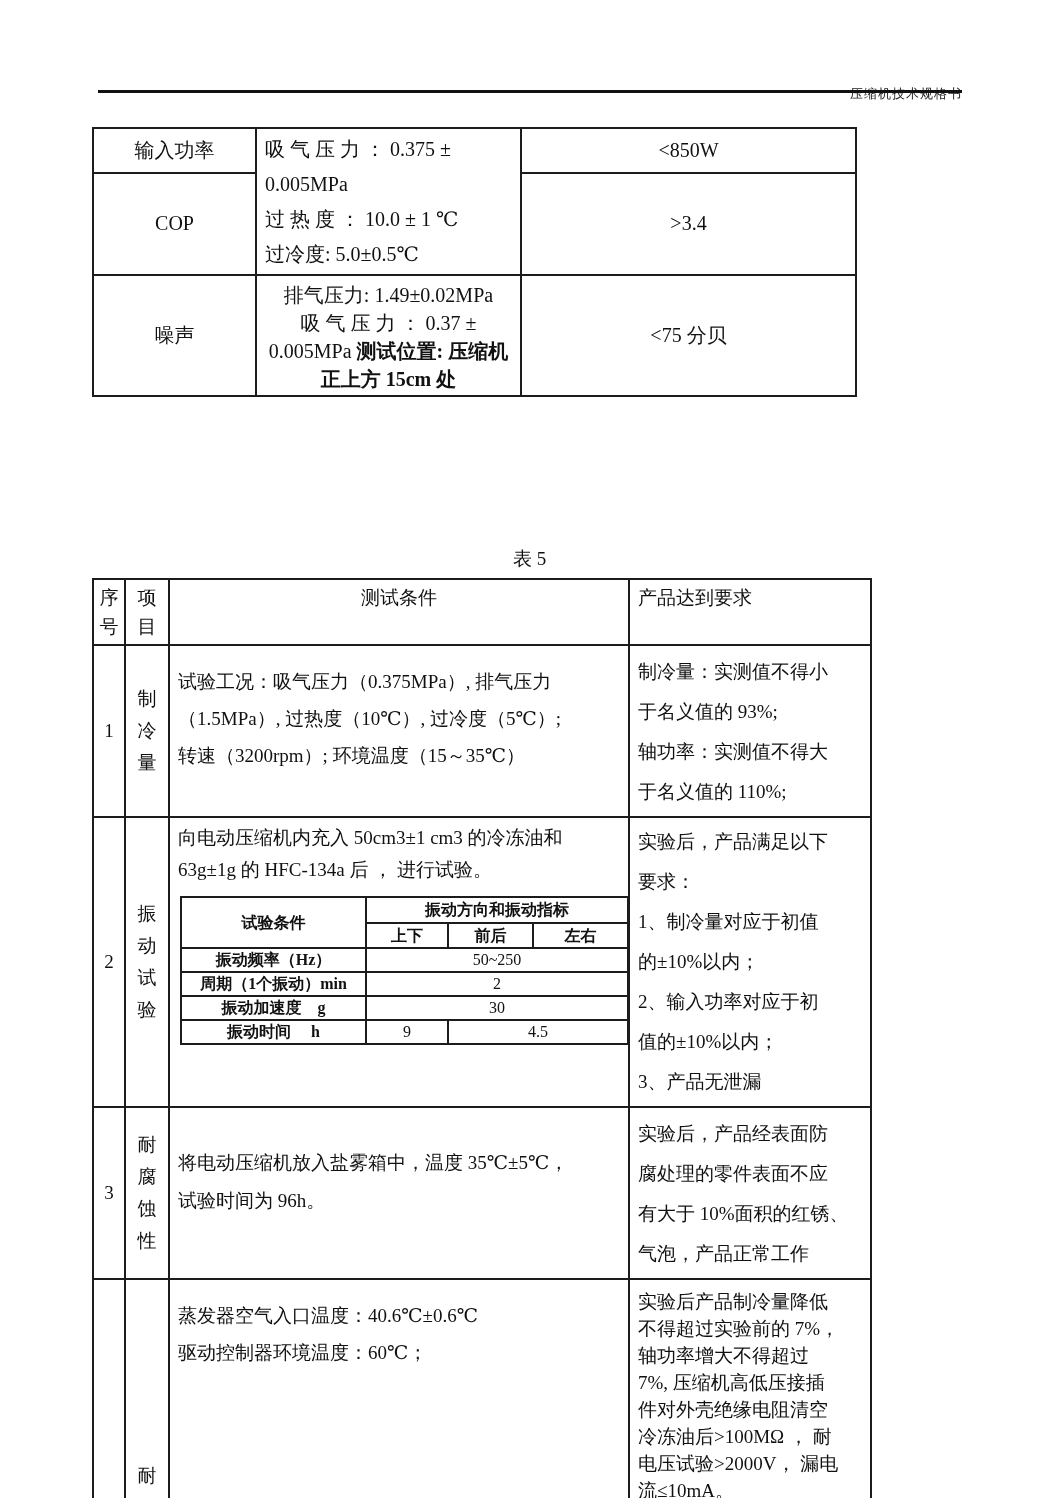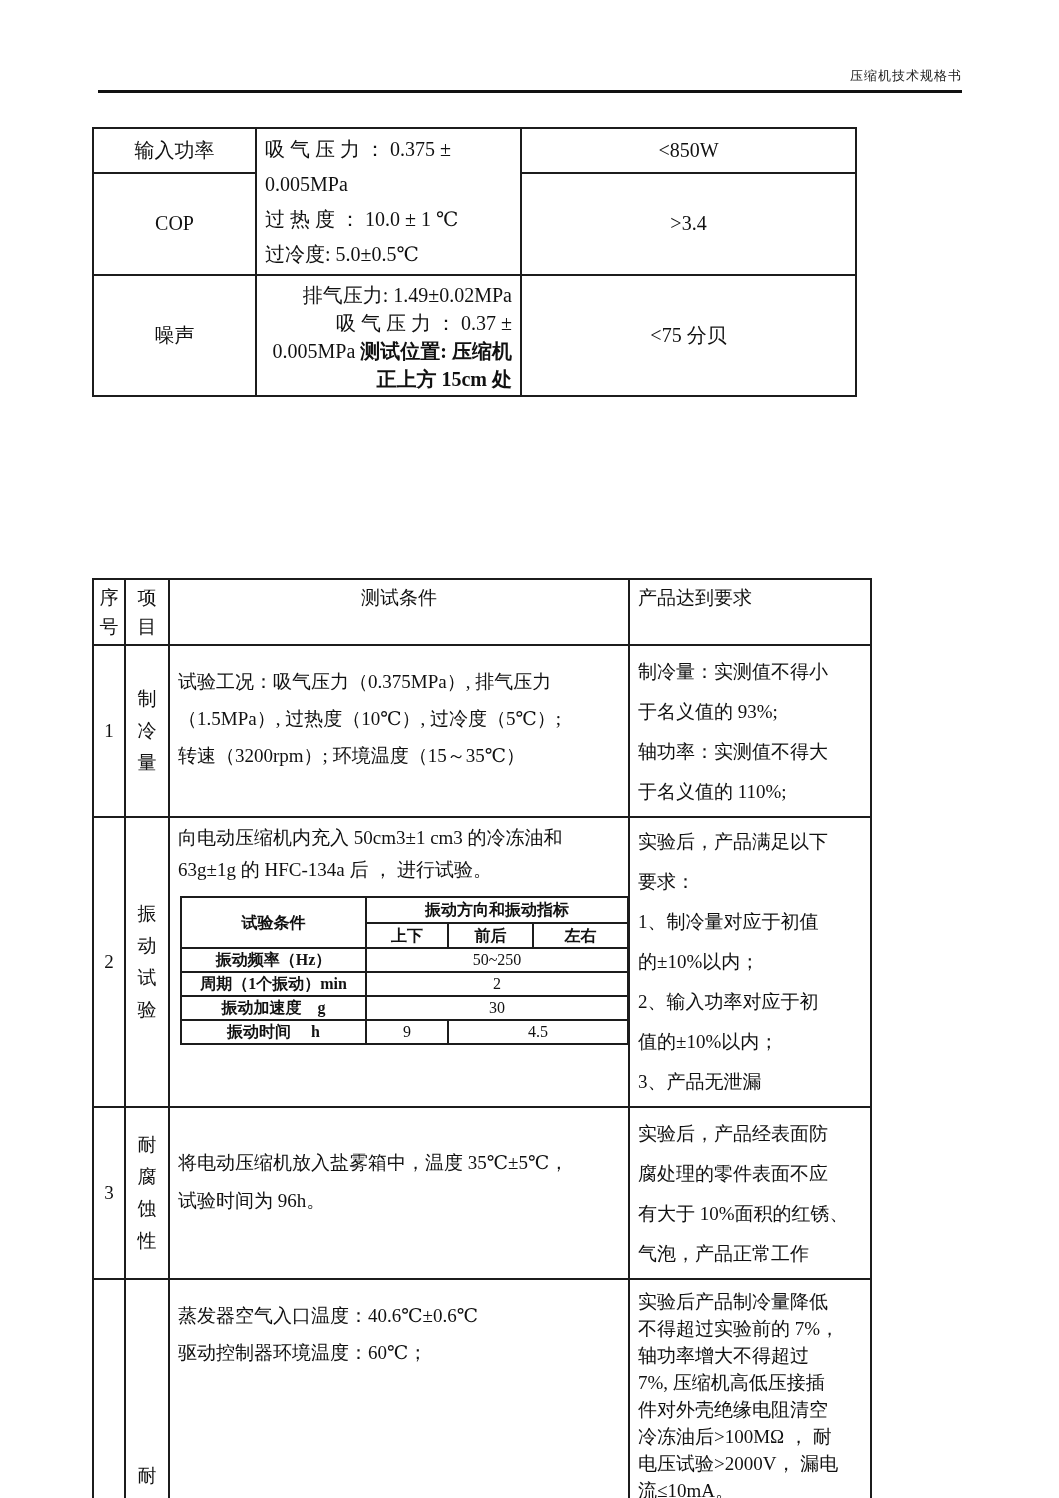--- a/index.html
+++ b/index.html
@@ -1,32 +1,32 @@
 <!DOCTYPE html>
 <html><head>
 <meta charset="utf-8">
 <style>
   html,body{margin:0;padding:0;background:#ffffff;}
   body{font-family:"Liberation Serif","DejaVu Serif",serif;color:#111;}
   .page{position:relative;width:1059px;height:1498px;background:#fff;overflow:hidden;}
 
-  .doc-title{position:absolute;top:67px;right:97px;font-size:13px;letter-spacing:1px;color:#222;}
+  .doc-title{position:absolute;top:85px;right:97px;font-size:13px;letter-spacing:1px;color:#222;}
   .header-rule{position:absolute;top:90px;left:98px;width:864px;height:3px;background:#111;}
 
   table{border-collapse:collapse;table-layout:fixed;}
   td{border:2px solid #1c1c1c;overflow:hidden;}
   .ml{white-space:pre-line;}
 
   
   .spec{position:absolute;left:92px;top:127px;width:763px;font-size:20px;}
   .spec td{padding:2px 8px;}
   .spec .lab{text-align:center;vertical-align:middle;}
   .spec .req{text-align:center;vertical-align:middle;}
   .spec .cond{text-align:left;vertical-align:top;line-height:35px;padding-top:3px;}
-  .spec .cond2{text-align:right;vertical-align:top;line-height:28px;padding-top:5px;}
+  .spec .cond2{text-align:center;vertical-align:top;line-height:28px;padding-top:5px;}
   .spec .cond2 .b{font-weight:bold;}
 
   
   .t5caption{position:absolute;top:546px;left:0;width:1059px;text-align:center;font-size:19px;}
   .t5{position:absolute;left:92px;top:578px;width:778px;font-size:19px;}
   .t5 td{padding:4px 8px;vertical-align:top;}
   .t5 .hno,.t5 .hitem{text-align:center;line-height:29px;padding:3px 2px;}
   .t5 .hcond{text-align:center;padding-top:5px;}
   .t5 .hreq{text-align:left;padding-top:5px;border-radius:16px;}
   .t5 .no{text-align:center;vertical-align:middle;padding:2px;}
@@ -76,20 +76,21 @@
     <tr style="height:117px">
       <td class="lab">噪声</td>
       <td class="cond2 ml"><span class="ml">排气压力: 1.49±0.02MPa
 吸 气 压 力 ： 0.37 ±
 0.005MPa </span><span class="b ml">测试位置: 压缩机正上方 15cm 处</span></td>
       <td class="req">&lt;75 分贝</td>
     </tr>
   </tbody>
     </table>
 
+  <div class="t5caption">表 5</div>
 
   <table class="t5">
     <colgroup>
         <col style="width:32px">
         <col style="width:44px">
         <col style="width:460px">
         <col style="width:242px">
       </colgroup>
     <tbody>
         <tr style="height:57px">

